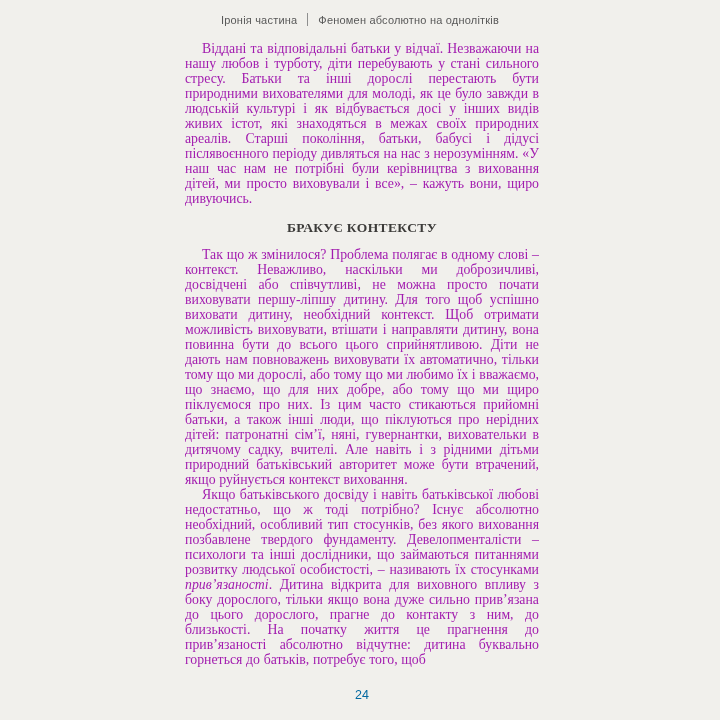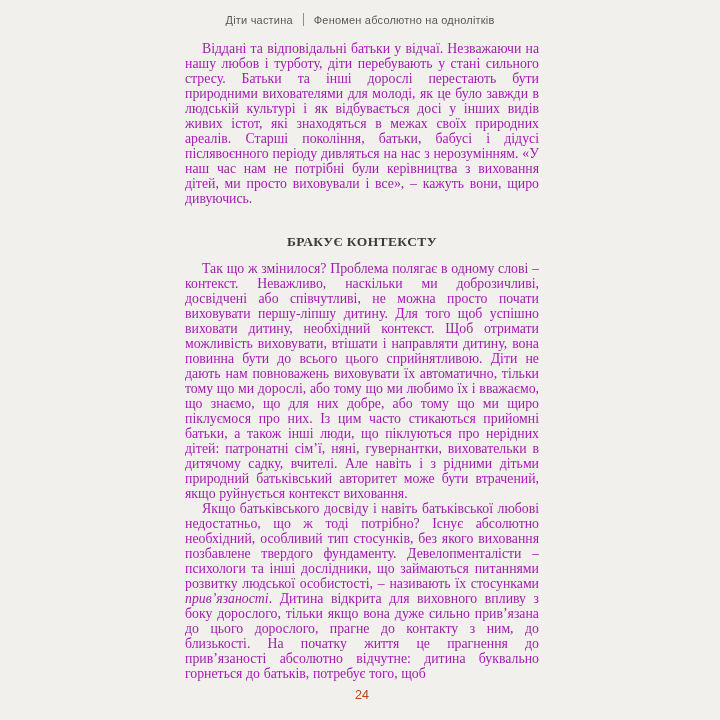--- a/index.html
+++ b/index.html
@@ -58,43 +58,43 @@
   .indent {
     text-indent: 17px;
   }
   .section-heading {
     font-family: "Liberation Serif", serif;
     font-size: 13.5px;
     font-weight: bold;
     letter-spacing: 0.4px;
     color: #3c3b39;
     text-align: center;
-    margin: 28px 0 11px 0;
+    margin: 14px 0 11px 0;
   }
   .page-footer {
     position: absolute;
     bottom: 18px;
     left: 185px;
     width: 354px;
     text-align: center;
     font-family: "Liberation Sans", sans-serif;
     font-size: 12.5px;
-    color: #c2410c;
+    color: #0369a1;
   }
   em {
     font-style: italic;
   }
 </style>
 </head>
 <body>
 
 <div class="scan">
 
   <header class="running-head">
-    <span>Діти частина</span><span class="sep">|</span><span>Феномен абсолютно на однолітків</span>
+    <span>Іронія частина</span><span class="sep">|</span><span>Феномен абсолютно на однолітків</span>
   </header>
 
   <main class="text-column">
 
     <p class="body-par indent">Віддані та відповідальні батьки у відчаї. Незважаючи на нашу любов і турботу, діти перебувають у стані сильного стресу. Батьки та інші дорослі перестають бути природними вихователями для молоді, як це було завжди в людській культурі і як відбувається досі у інших видів живих істот, які знаходяться в межах своїх природних ареалів. Старші покоління, батьки, бабусі і дідусі післявоєнного періоду дивляться на нас з нерозумінням. «У наш час нам не потрібні були керівництва з виховання дітей, ми просто виховували і все», – кажуть вони, щиро дивуючись.</p>
 
 
     <h2 class="section-heading">БРАКУЄ КОНТЕКСТУ</h2>
 
     <p class="body-par indent">Так що ж змінилося? Проблема полягає в одному слові – контекст. Неважливо, наскільки ми доброзичливі, досвідчені або співчутливі, не можна просто почати виховувати першу-ліпшу дитину. Для того щоб успішно виховати дитину, необхідний контекст. Щоб отримати можливість виховувати, втішати і направляти дитину, вона повинна бути до всього цього сприйнятливою. Діти не дають нам повноважень виховувати їх автоматично, тільки тому що ми дорослі, або тому що ми любимо їх і вважаємо, що знаємо, що для них добре, або тому що ми щиро піклуємося про них. Із цим часто стикаються прийомні батьки, а також інші люди, що піклуються про нерідних дітей: патронатні сім’ї, няні, гувернантки, виховательки в дитячому садку, вчителі. Але навіть і з рідними дітьми природний батьківський авторитет може бути втрачений, якщо руйнується контекст виховання.</p>

